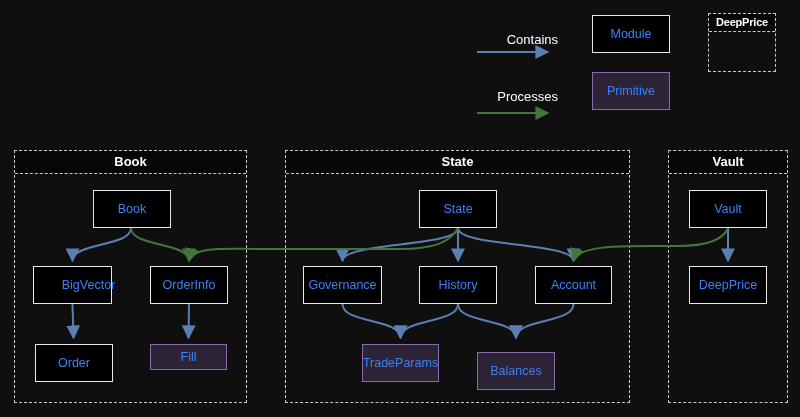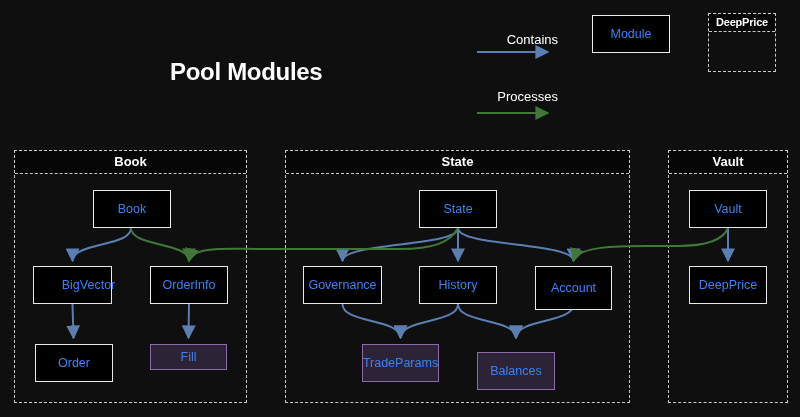--- a/index.html
+++ b/index.html
@@ -33,27 +33,29 @@
     background:#060606;color:#ffffff;font-weight:bold;font-size:11px;text-align:center;
     border-bottom:1.6px dashed #c9c9c9;letter-spacing:-0.2px;overflow:hidden;
   }
   svg.edges{position:absolute;left:0;top:0;z-index:2;pointer-events:none;}
 </style>
 </head>
 <body>
 
 <div class="canvas">
 
-  <div class="page-title">Pool Modules</div>
 
   <div class="legend-label" style="left:476px;top:32px;">Contains</div>
   <div class="legend-label" style="left:476px;top:89px;">Processes</div>
 
   <div class="node module" style="left:592px;top:15px;width:78px;height:38px;">
     <span>Module</span>
+  </div>
+  <div class="node primitive" style="left:592px;top:72px;width:78px;height:38px;">
+    <span>Primitive</span>
   </div>
   <div class="container-box" style="left:708px;top:13px;width:68px;height:59px;">
     <div class="component-title">DeepPrice</div>
   </div>
 
   <div class="container-box" style="left:14px;top:150px;width:233px;height:253px;">
     <div class="container-title">Book</div>
   </div>
   <div class="container-box" style="left:285px;top:150px;width:345px;height:253px;">
     <div class="container-title">State</div>
@@ -109,21 +111,21 @@
       </div>
       <div class="node module" style="left: 419px; top: 190px; width: 78px; height: 38px;">
         <span>State</span>
       </div>
       <div class="node module" style="left: 303px; top: 266px; width: 79px; height: 38px;">
         <span>Governance</span>
       </div>
       <div class="node module" style="left: 419px; top: 266px; width: 78px; height: 38px;">
         <span>History</span>
       </div>
-      <div class="node module" style="left: 535px; top: 266px; width: 77px; height: 44px;">
+      <div class="node module" style="left: 535px; top: 266px; width: 77px; height: 38px;">
         <span>Account</span>
       </div>
       <div class="node primitive" style="left: 362px; top: 344px; width: 77px; height: 38px; text-align: right;">
         <span>TradeParams</span>
       </div>
       <div class="node primitive" style="left: 477px; top: 344px; width: 78px; height: 38px; margin-top: 8px;">
         <span>Balances</span>
       </div>
       <div class="node module" style="left: 689px; top: 190px; width: 78px; height: 38px;">
         <span>Vault</span>

